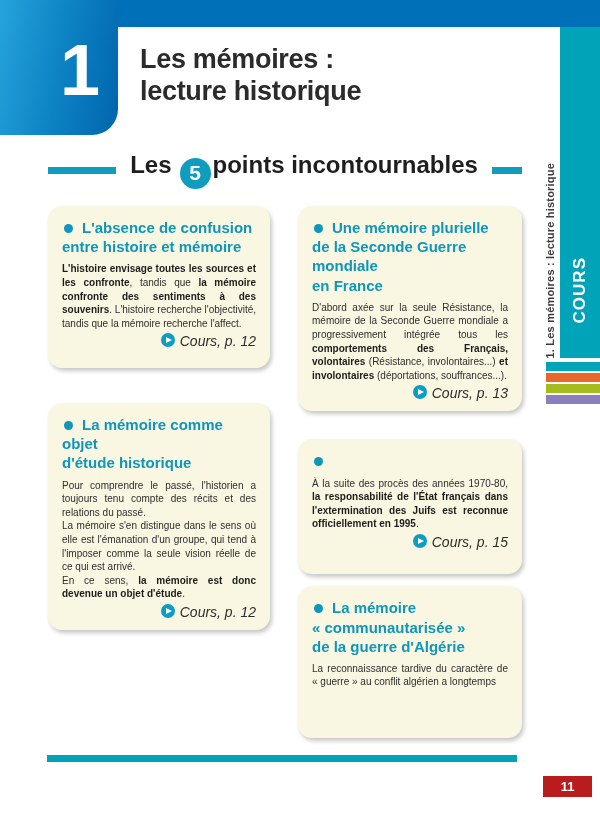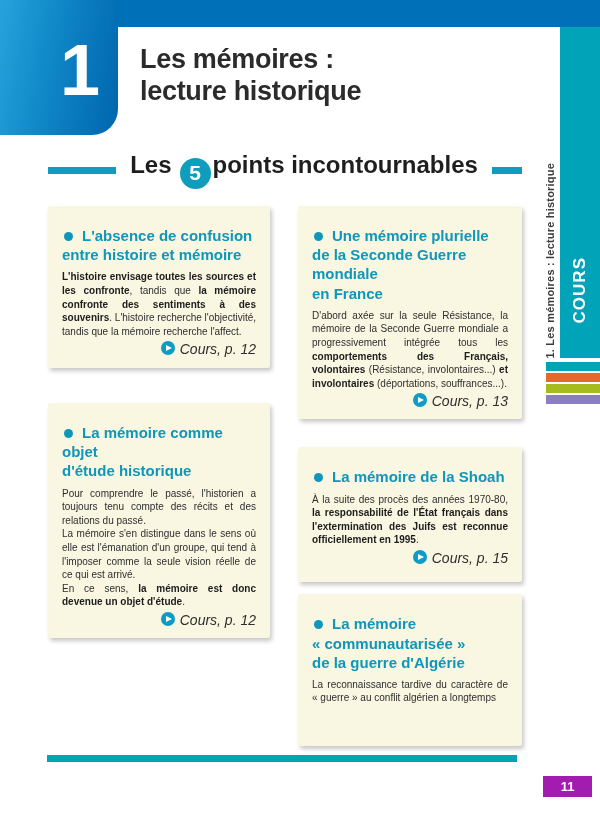--- a/index.html
+++ b/index.html
@@ -39,21 +39,21 @@
     width:31px;height:31px;border-radius:50%;background:#109dbd;
     color:#ffffff;font-size:21px;font-weight:700;
     margin-left:8px;margin-right:2px;vertical-align:-7px;
   }
   
   .cards-area{position:absolute;left:48px;top:206px;width:474px;display:flex;gap:28px;}
   .col{display:flex;flex-direction:column;}
   .col-left{width:222px;}
   .col-right{width:224px;}
   .card{
-    background:#f9f6e1;border-radius:2px;padding:20px 14px 10px 14px;
+    background:#f9f6e1;border-radius:14px;padding:12px 14px 10px 14px;
     box-shadow:2px 3px 4px rgba(0,0,0,0.22);
     width:100%;
   }
   .card-i0{min-height:162px;}
   .card-i1{min-height:197px;}
   .card-i2{min-height:207px;margin-top:35px;}
   .card-i3{min-height:135px;margin-top:28px;}
   .card-i4{min-height:152px;margin-top:12px;}
   .card-title{
     color:#0e97ba;font-weight:700;font-size:15px;line-height:1.28;margin-bottom:6px;
@@ -93,21 +93,21 @@
   .side-caption{
     position:absolute;left:544px;bottom:459px;width:15px;
     writing-mode:vertical-rl;transform:rotate(180deg);
     font-size:11px;font-weight:700;color:#3b3b3b;letter-spacing:0.2px;white-space:nowrap;
   }
   .stripes{position:absolute;left:546px;top:362px;width:54px;}
   .stripe{height:9px;margin-bottom:2px;}
   
   .bottom-bar{position:absolute;left:47px;top:755px;width:470px;height:7px;background:#00a3b8;}
   .page-badge{
-    position:absolute;left:543px;top:776px;width:49px;height:21px;background:#a21caf;
+    position:absolute;left:543px;top:776px;width:49px;height:21px;background:#b91c1c;
     color:#ffffff;font-size:13px;font-weight:700;
     display:flex;align-items:center;justify-content:center;
   }
 </style>
 </head>
 <body>
 
 <div class="page">
 
   <div class="top-band"></div>
@@ -159,21 +159,21 @@
 en France</span></div>
     <p class="card-body"><span>D'abord axée sur la seule Résistance, la mémoire de la Seconde Guerre mondiale a progressivement intégrée tous les </span><b>comportements des Français, volontaires</b><span> (Résistance, involontaires...) </span><b>et involontaires</b><span> (déportations, souffrances...).</span></p>
     <div class="card-ref">
       <span class="play-icon">
               <span class="play-tri"></span>
             </span>
       <i>Cours, p. 13</i>
     </div>
   </div>
         <div class="card card-i3">
-    <div class="card-title"><span class="bullet"></span><span class="tt">La mémoire de la Shoah</span></div>
+    <div class="card-title"><span class="bullet"></span></div>
     <p class="card-body"><span>À la suite des procès des années 1970-80, </span><b>la responsabilité de l'État français dans l'extermination des Juifs est reconnue officiellement en 1995</b><span>.</span></p>
     <div class="card-ref">
       <span class="play-icon">
               <span class="play-tri"></span>
             </span>
       <i>Cours, p. 15</i>
     </div>
   </div>
         <div class="card card-i4">
     <div class="card-title"><span class="bullet"></span><span class="tt">La mémoire

